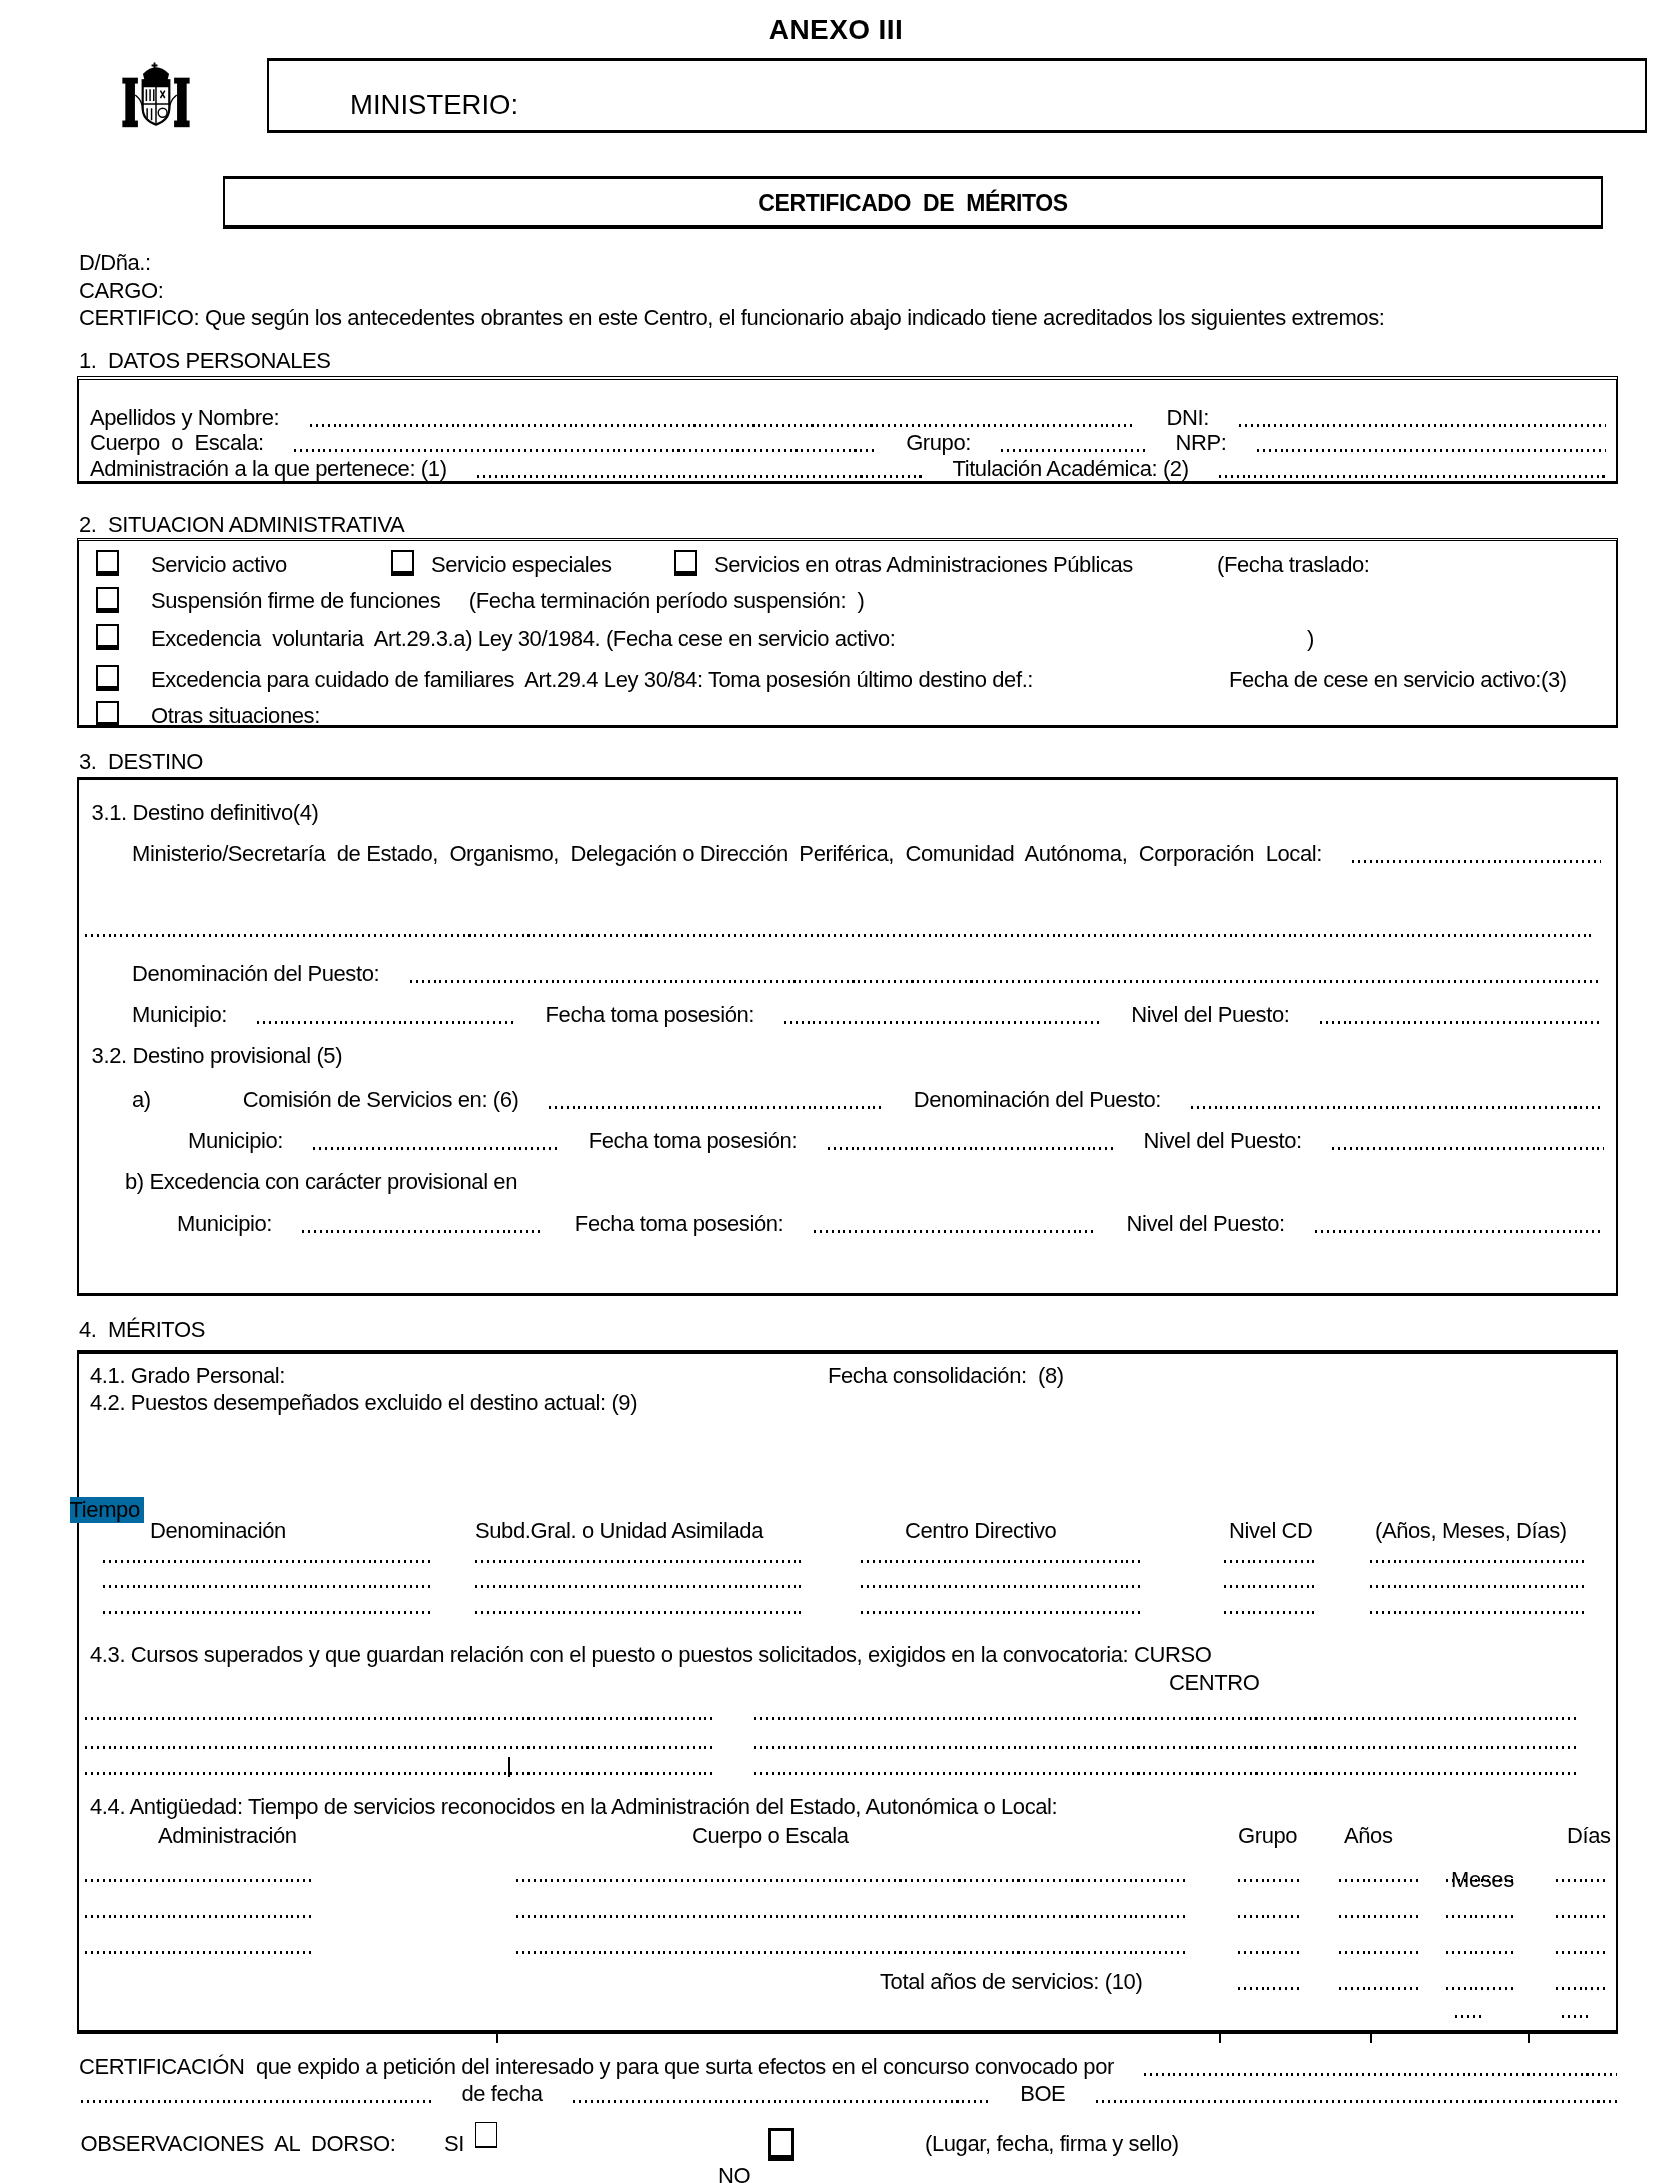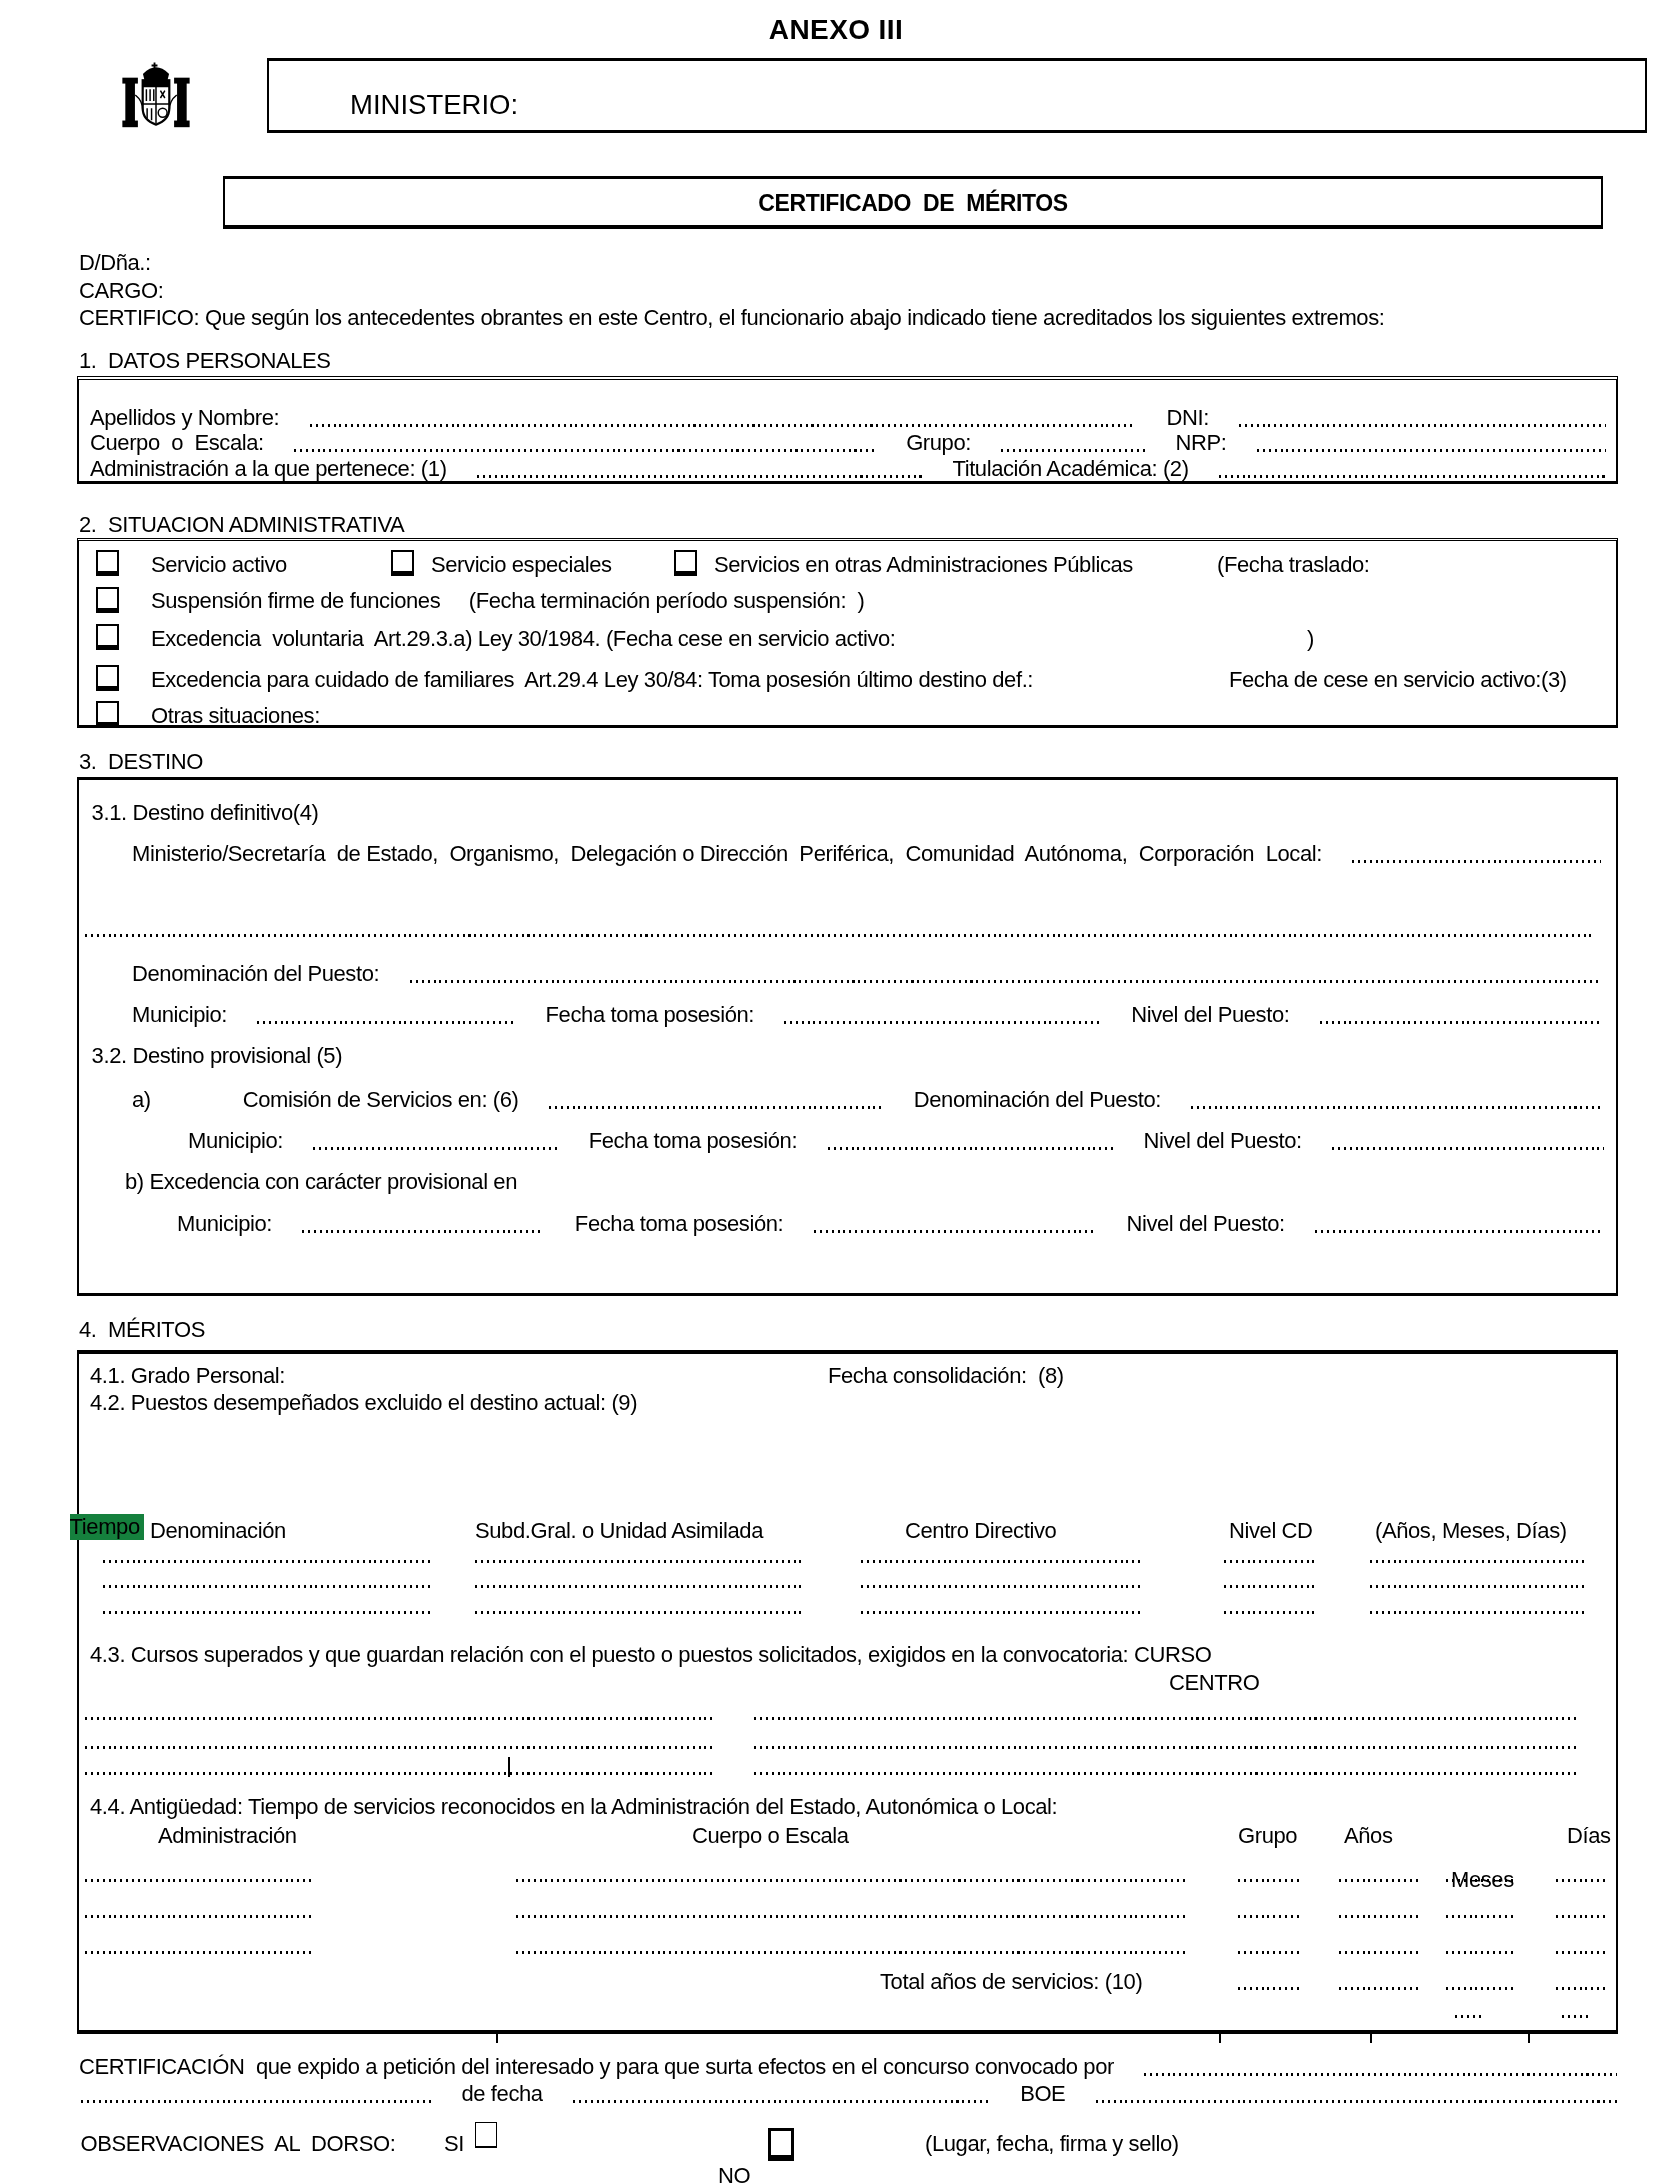--- a/index.html
+++ b/index.html
@@ -169,21 +169,21 @@
 
 </div>
 
 <div class="abs hd" style="left:79px;top:1317px;">4.  MÉRITOS</div>
 
 <div class="box" style="left:77px;top:1350px;width:1537px;height:676px;border-top-width:4.7px;border-bottom-width:4.7px;">
   <span class="abs t" style="left:11px;top:9.4px;">4.1. Grado Personal:</span>
   <span class="abs t" style="left:749px;top:9.4px;">Fecha consolidación:  (8)</span>
   <span class="abs t" style="left:11px;top:36px;">4.2. Puestos desempeñados excluido el destino actual: (9)</span>
 
-  <span class="abs t" style="left:-9.4px;top:160px;background:#15803d;padding:0 4.7px 0 0;">Tiempo</span>
+  <span class="abs t" style="left:-9.4px;top:143px;background:#0369a1;padding:0 4.7px 0 0;">Tiempo</span>
 
   <span class="abs t" style="left:71px;top:164px;">Denominación</span>
   <span class="abs t" style="left:396px;top:164px;">Subd.Gral. o Unidad Asimilada</span>
   <span class="abs t" style="left:826px;top:164px;">Centro Directivo</span>
   <span class="abs t" style="left:1150px;top:164px;">Nivel CD</span>
   <span class="abs t" style="left:1296px;top:164px;">(Años, Meses, Días)</span>
 
   <i class="ld abs" style="left:23.6px;top:206px;width:329px;"></i>
   <i class="ld abs" style="left:396px;top:206px;width:330px;"></i>
   <i class="ld abs" style="left:782px;top:206px;width:283px;"></i>

